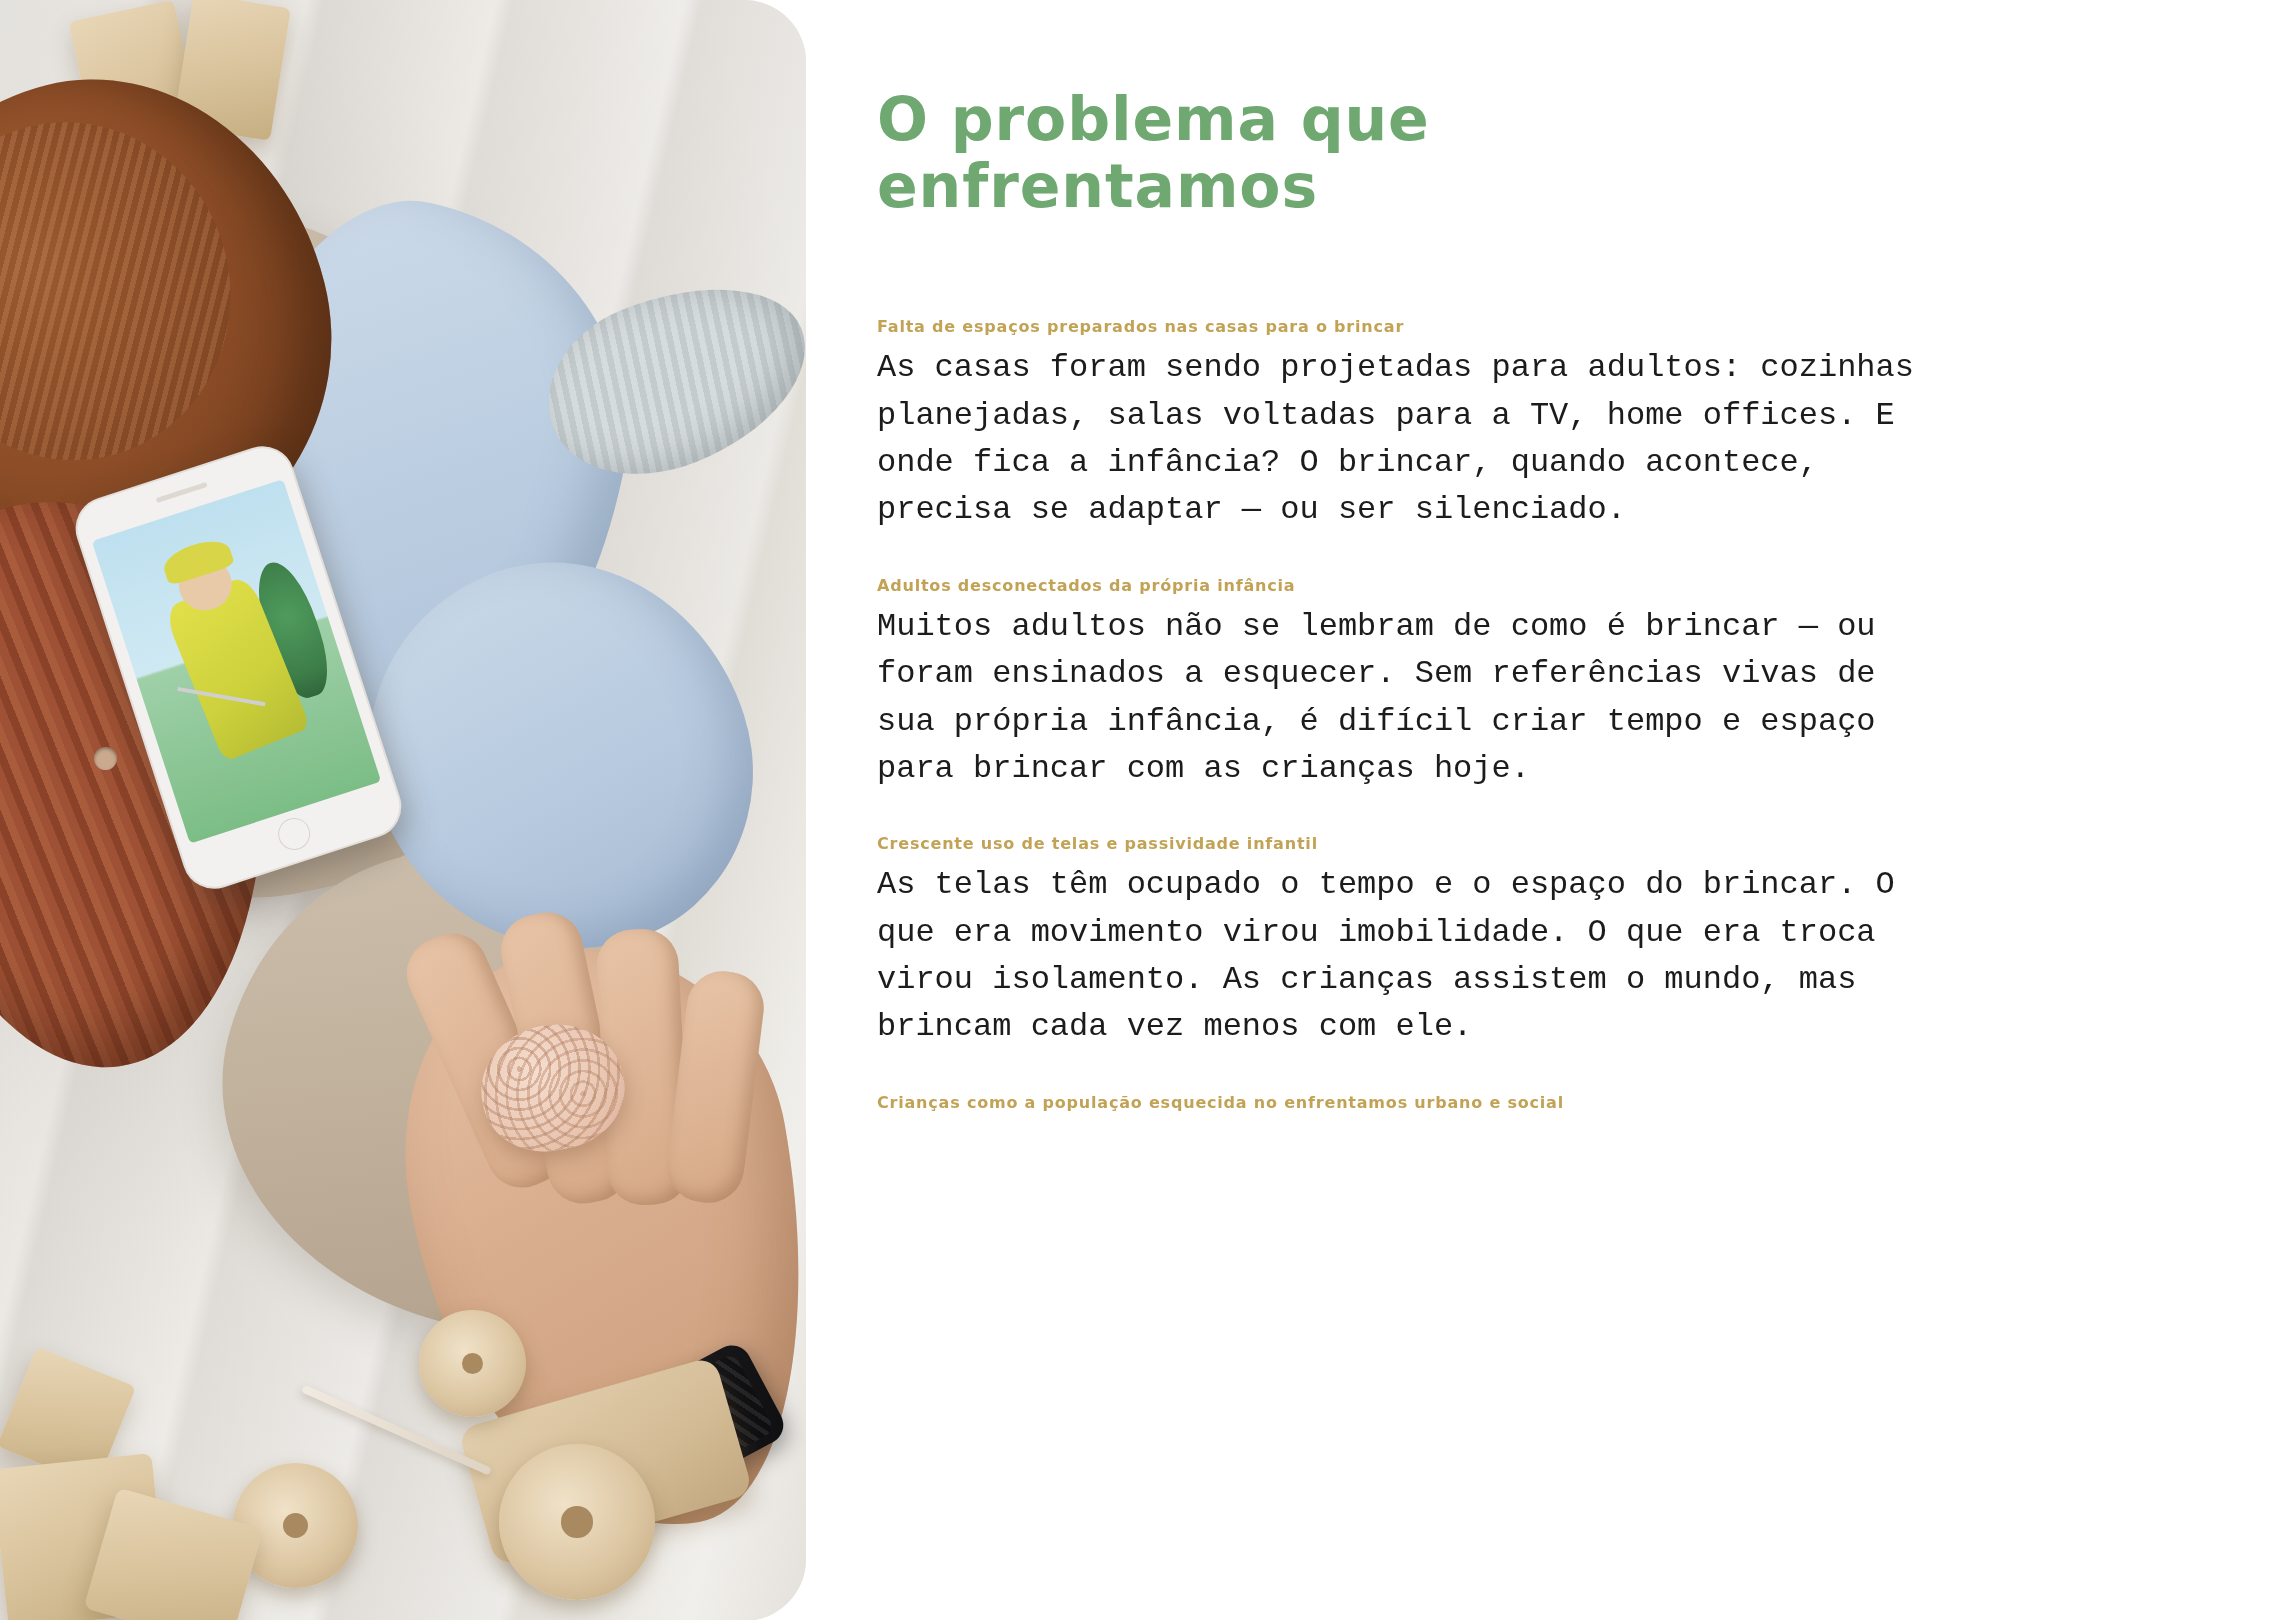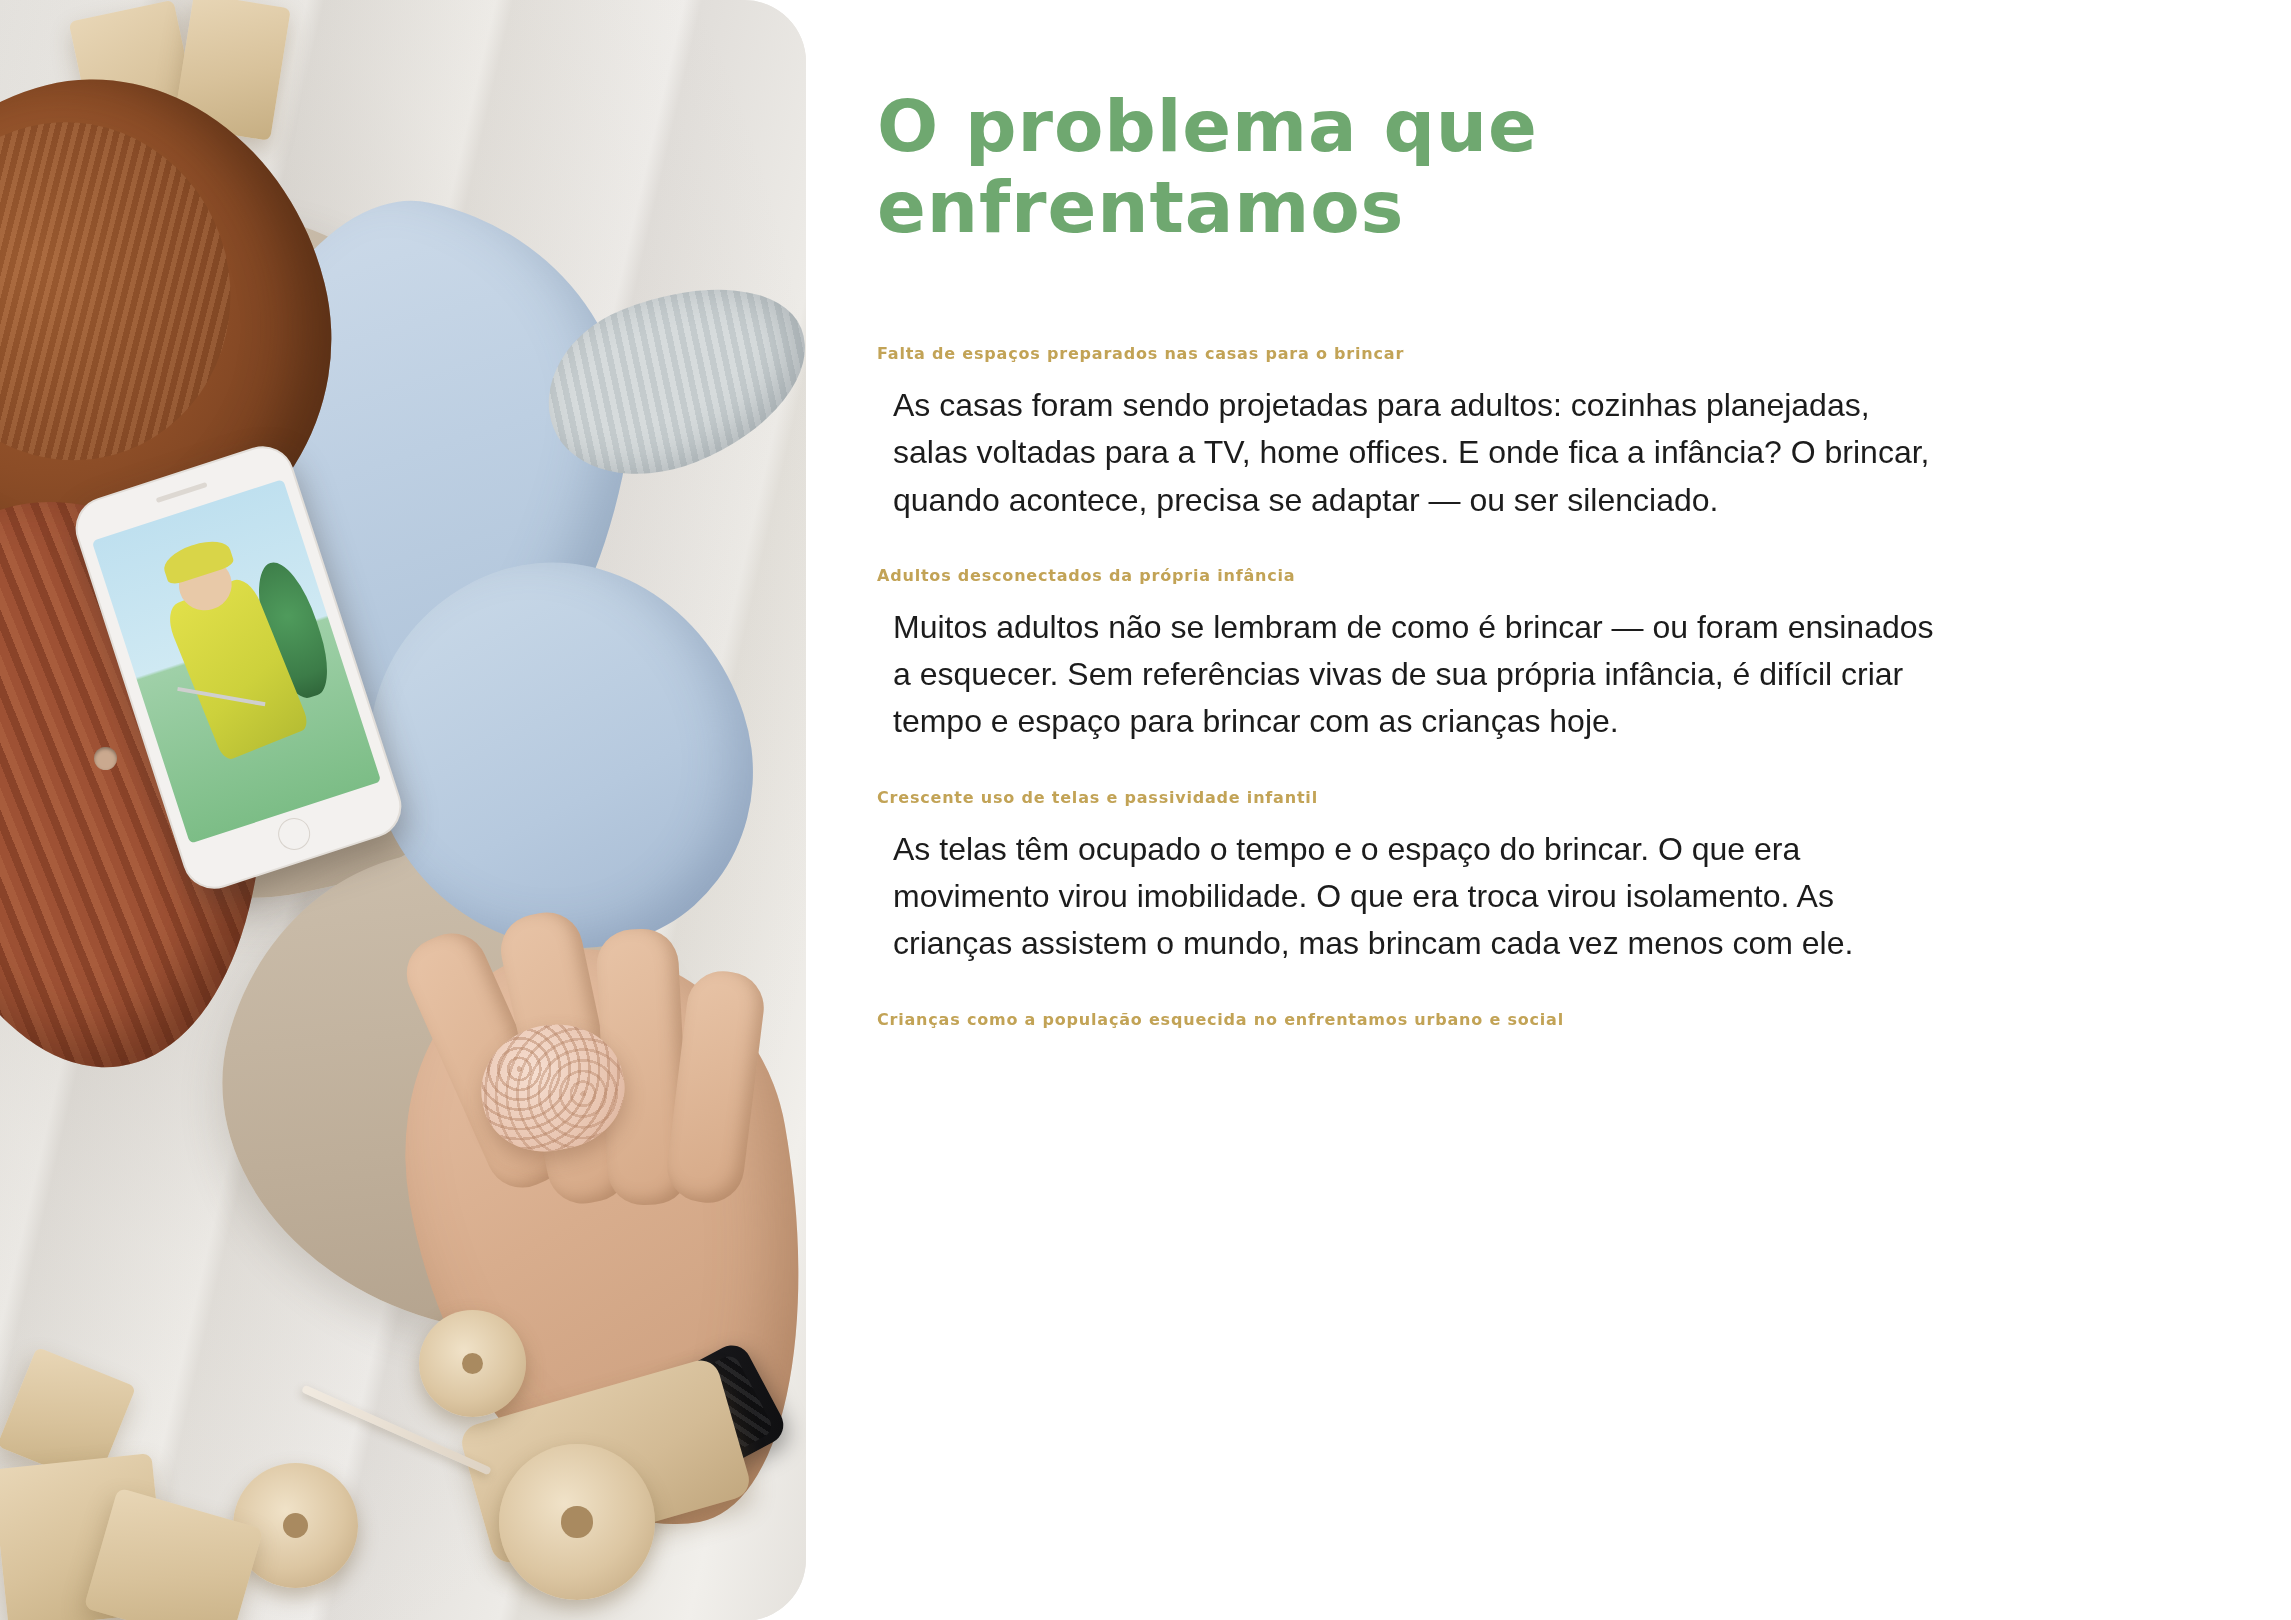--- a/index.html
+++ b/index.html
@@ -376,21 +376,21 @@
   
   .content {
     flex: 1 1 auto;
     padding: 86px 125px 53px 71px;
     box-sizing: border-box;
   }
 
   .title {
     font-family: "DejaVu Sans", sans-serif;
     font-weight: 700;
-    font-size: 72px;
+    font-size: 60px;
     line-height: 1.12;
     letter-spacing: 0.9px;
     color: #6fa870;
     margin: 0 0 96px 0;
     max-width: 998px;
   }
 
   .section { margin-bottom: 41px; }
   .section:last-child { margin-bottom: 0; }
 
@@ -399,25 +399,25 @@
     font-weight: 700;
     font-size: 16px;
     line-height: 1.42;
     letter-spacing: 0.8px;
     color: #c2a356;
     margin: 0 0 5.3px 0;
     max-width: 1060px;
   }
 
   .section-body {
-    font-family: Liberation Sans, sans-serif;
+    font-family: Liberation Mono, monospace;
     font-size: 32px;
     line-height: 1.48;
     color: #1c1c1c;
-    margin: 16px;
+    margin: 0;
     max-width: 1052px;
   }
 </style>
 </head>
 <body>
 
 <div class="page">
 
   <div class="photo-panel">
     <div class="floor"></div>

